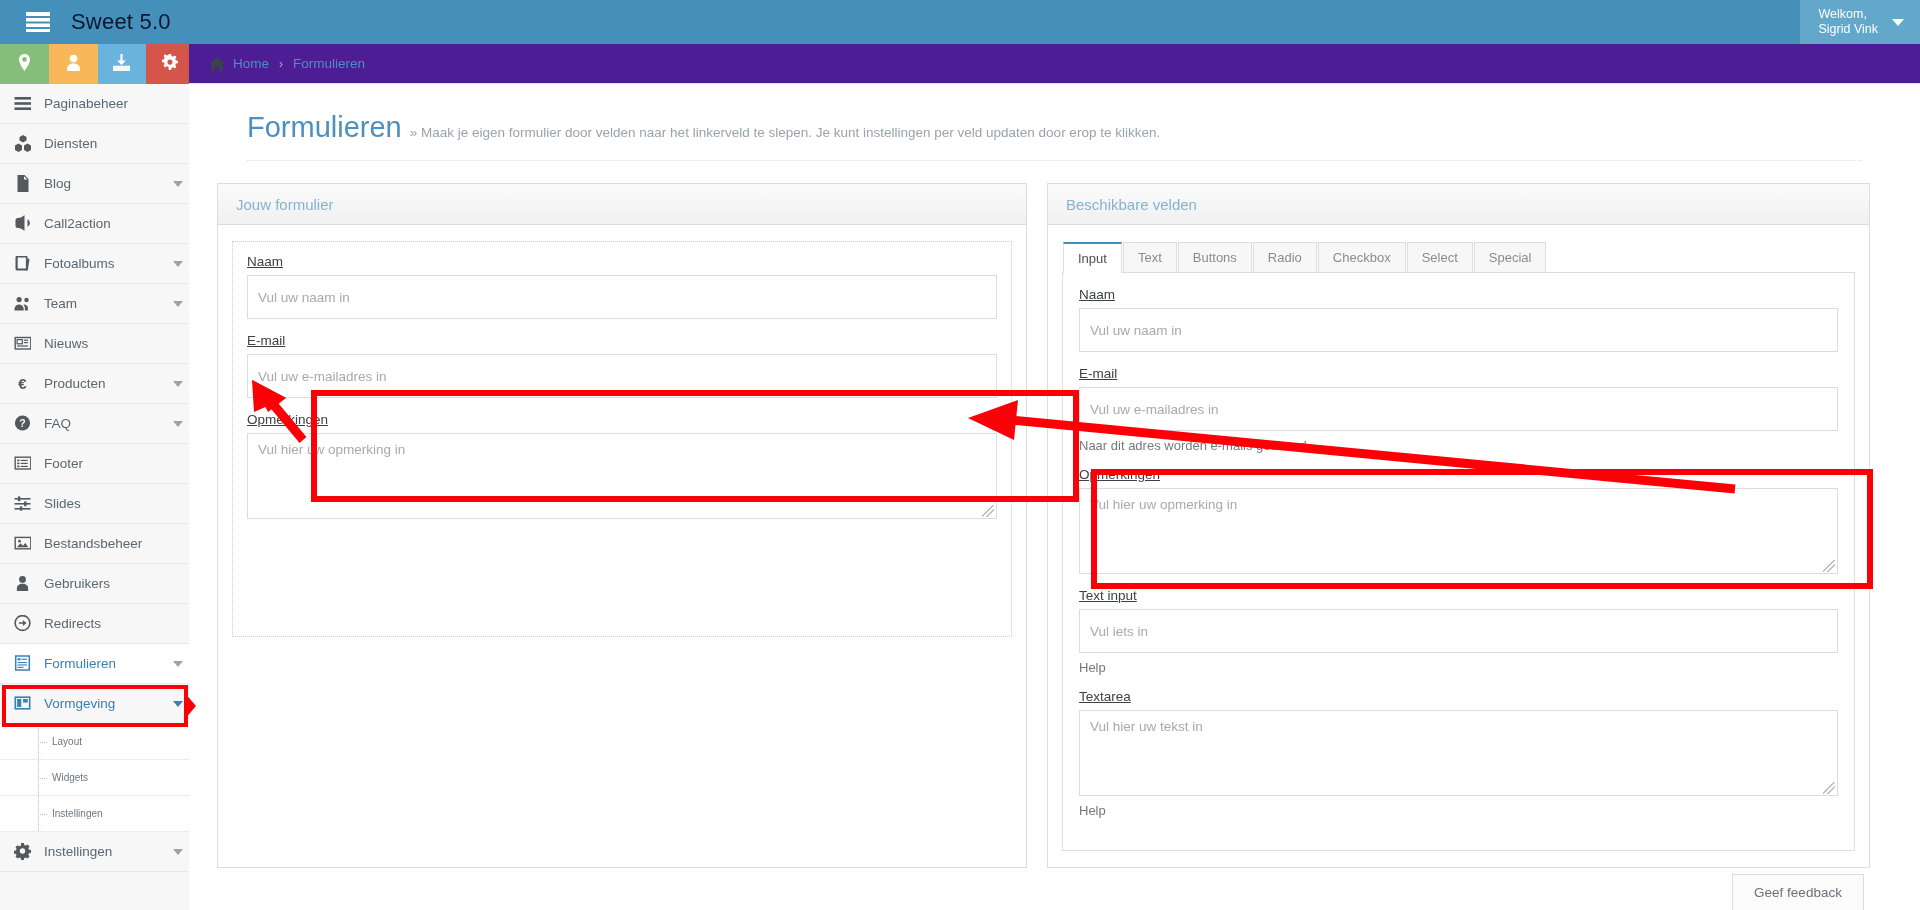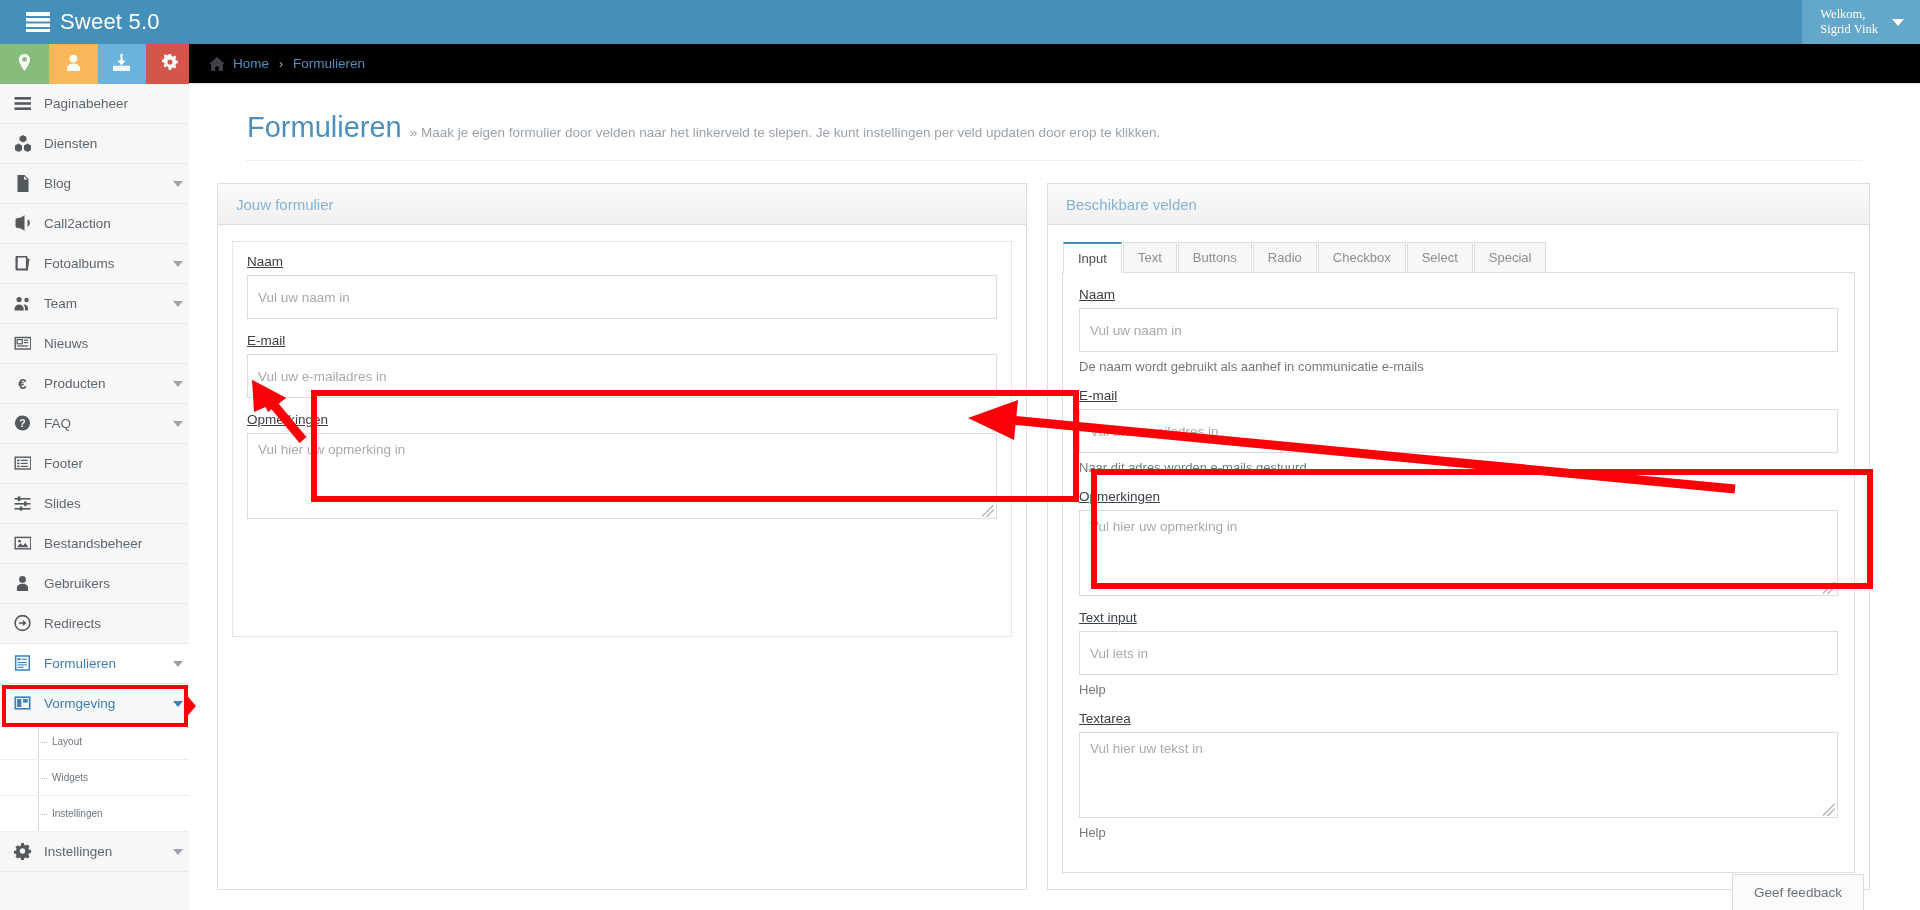--- a/index.html
+++ b/index.html
@@ -11,31 +11,31 @@
   }
   body { position: relative; }
 
   
   .topbar {
     position: absolute; top: 0; left: 0; width: 1920px; height: 44px;
     background: #4490bb;
     display: flex; align-items: center;
   }
   .brand {
-    display: flex; align-items: center; gap: 10px;
-    margin-left: 26px; color: #ffffff; font-size: 22px; letter-spacing: .2px;
+    display: flex; align-items: center; gap: 21px;
+    margin-left: 26px; color: #0f172a; font-size: 22px; letter-spacing: .2px;
   }
   .brand-icon { display: inline-flex; width: 24px; height: 20px; }
   .topbar-spacer { flex: 1 1 auto; }
   .user-box {
     align-self: stretch;
     background: #63a7ca;
     display: flex; align-items: center; gap: 14px;
     padding: 0 16px 0 18px;
-    color: #ffffff; font-size: 12.5px; line-height: 15px; font-family: Liberation Serif, serif;
+    color: #ffffff; font-size: 12.5px; line-height: 15px;
   }
   .user-caret {
     width: 0; height: 0;
     border-left: 6px solid transparent; border-right: 6px solid transparent;
     border-top: 7px solid #ffffff;
   }
 
   
   .sidebar {
     position: absolute; top: 44px; left: 0; width: 196px; height: 866px;
@@ -101,21 +101,21 @@
   .hl-form-tip {
     position: absolute; left: 184px; top: 692px; z-index: 41;
     width: 0; height: 0;
     border-top: 14px solid transparent; border-bottom: 14px solid transparent;
     border-left: 12px solid #fb0007;
   }
 
   
   .crumb-bar {
     position: absolute; top: 44px; left: 189px; right: 0; height: 40px;
-    background: #000000; border-bottom: 1px solid #e4e4e4;
+    background: #4c1d95; border-bottom: 1px solid #e4e4e4;
     display: flex; align-items: center; padding-left: 20px;
     font-size: 13.5px; color: #4d8fc0;
   }
   .crumb-home-icon { margin-right: 8px; display: inline-flex; }
   .crumb-home-icon svg { width: 16px; height: 16px; fill: #3c4247; }
   .crumb-sep { margin: 0 10px; color: #a7b0b7; font-size: 12px; }
 
   
   .page {
     position: absolute; top: 85px; left: 189px; width: 1731px; height: 825px;
@@ -520,21 +520,20 @@
             <div class="tab">
               <span>Special</span>
             </div>
           </div>
         <div class="tab-panel" id="right-fields">
             <div class="fld">
               <span class="fld-label">Naam</span>
               <div class="fld-input">
                 <span>Vul uw naam in</span>
               </div>
-              <span class="help-txt">De naam wordt gebruikt als aanhef in communicatie e-mails</span>
             </div>
             <div class="fld">
               <span class="fld-label">E-mail</span>
               <div class="fld-input">
                 <span>Vul uw e-mailadres in</span>
               </div>
               <span class="help-txt">Naar dit adres worden e-mails gestuurd</span>
             </div>
             <div class="fld">
               <span class="fld-label">Opmerkingen</span>

